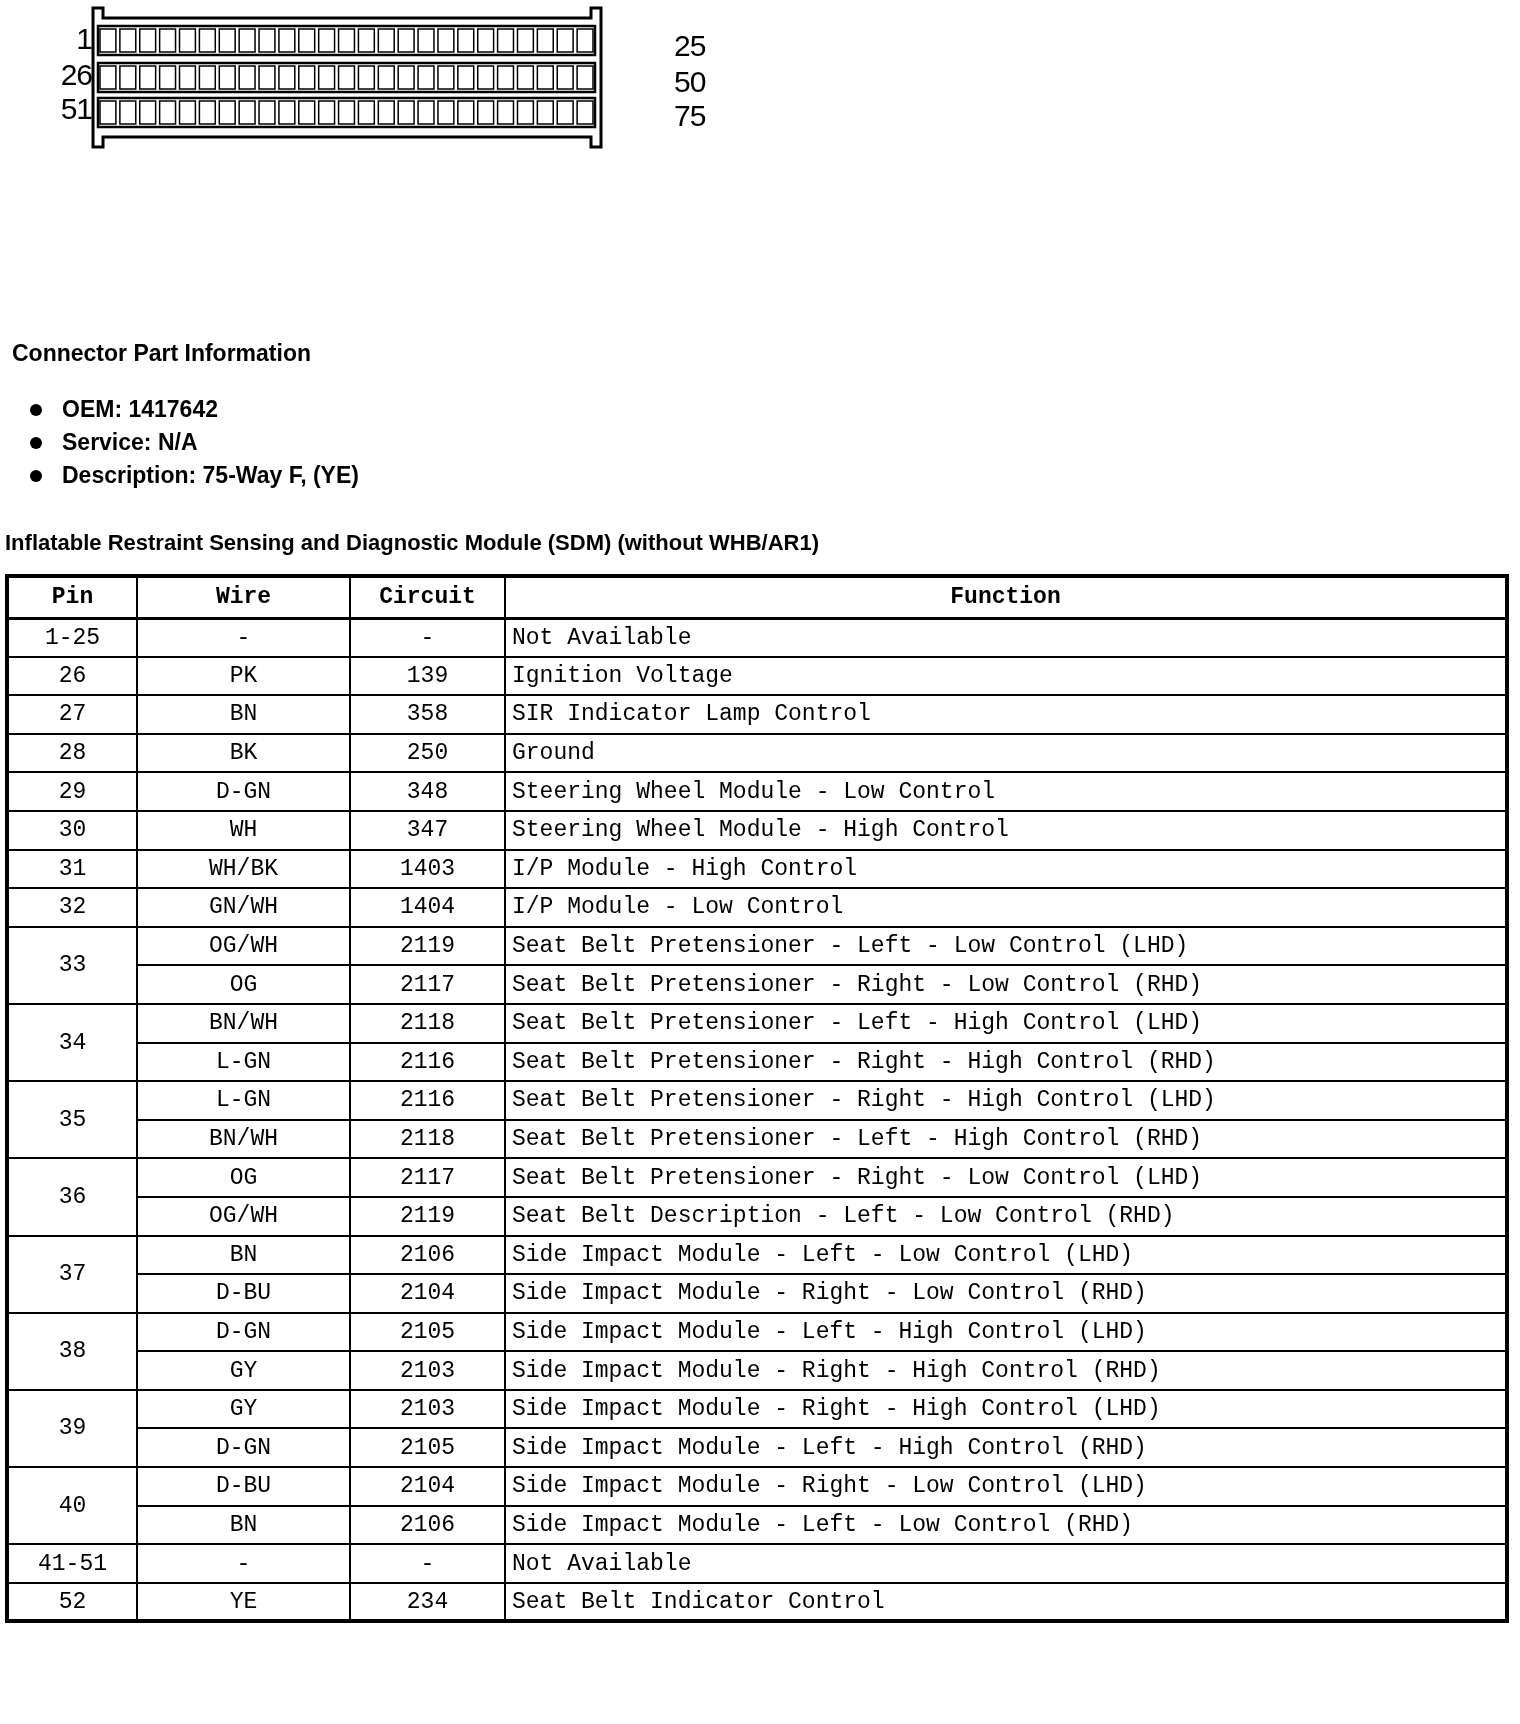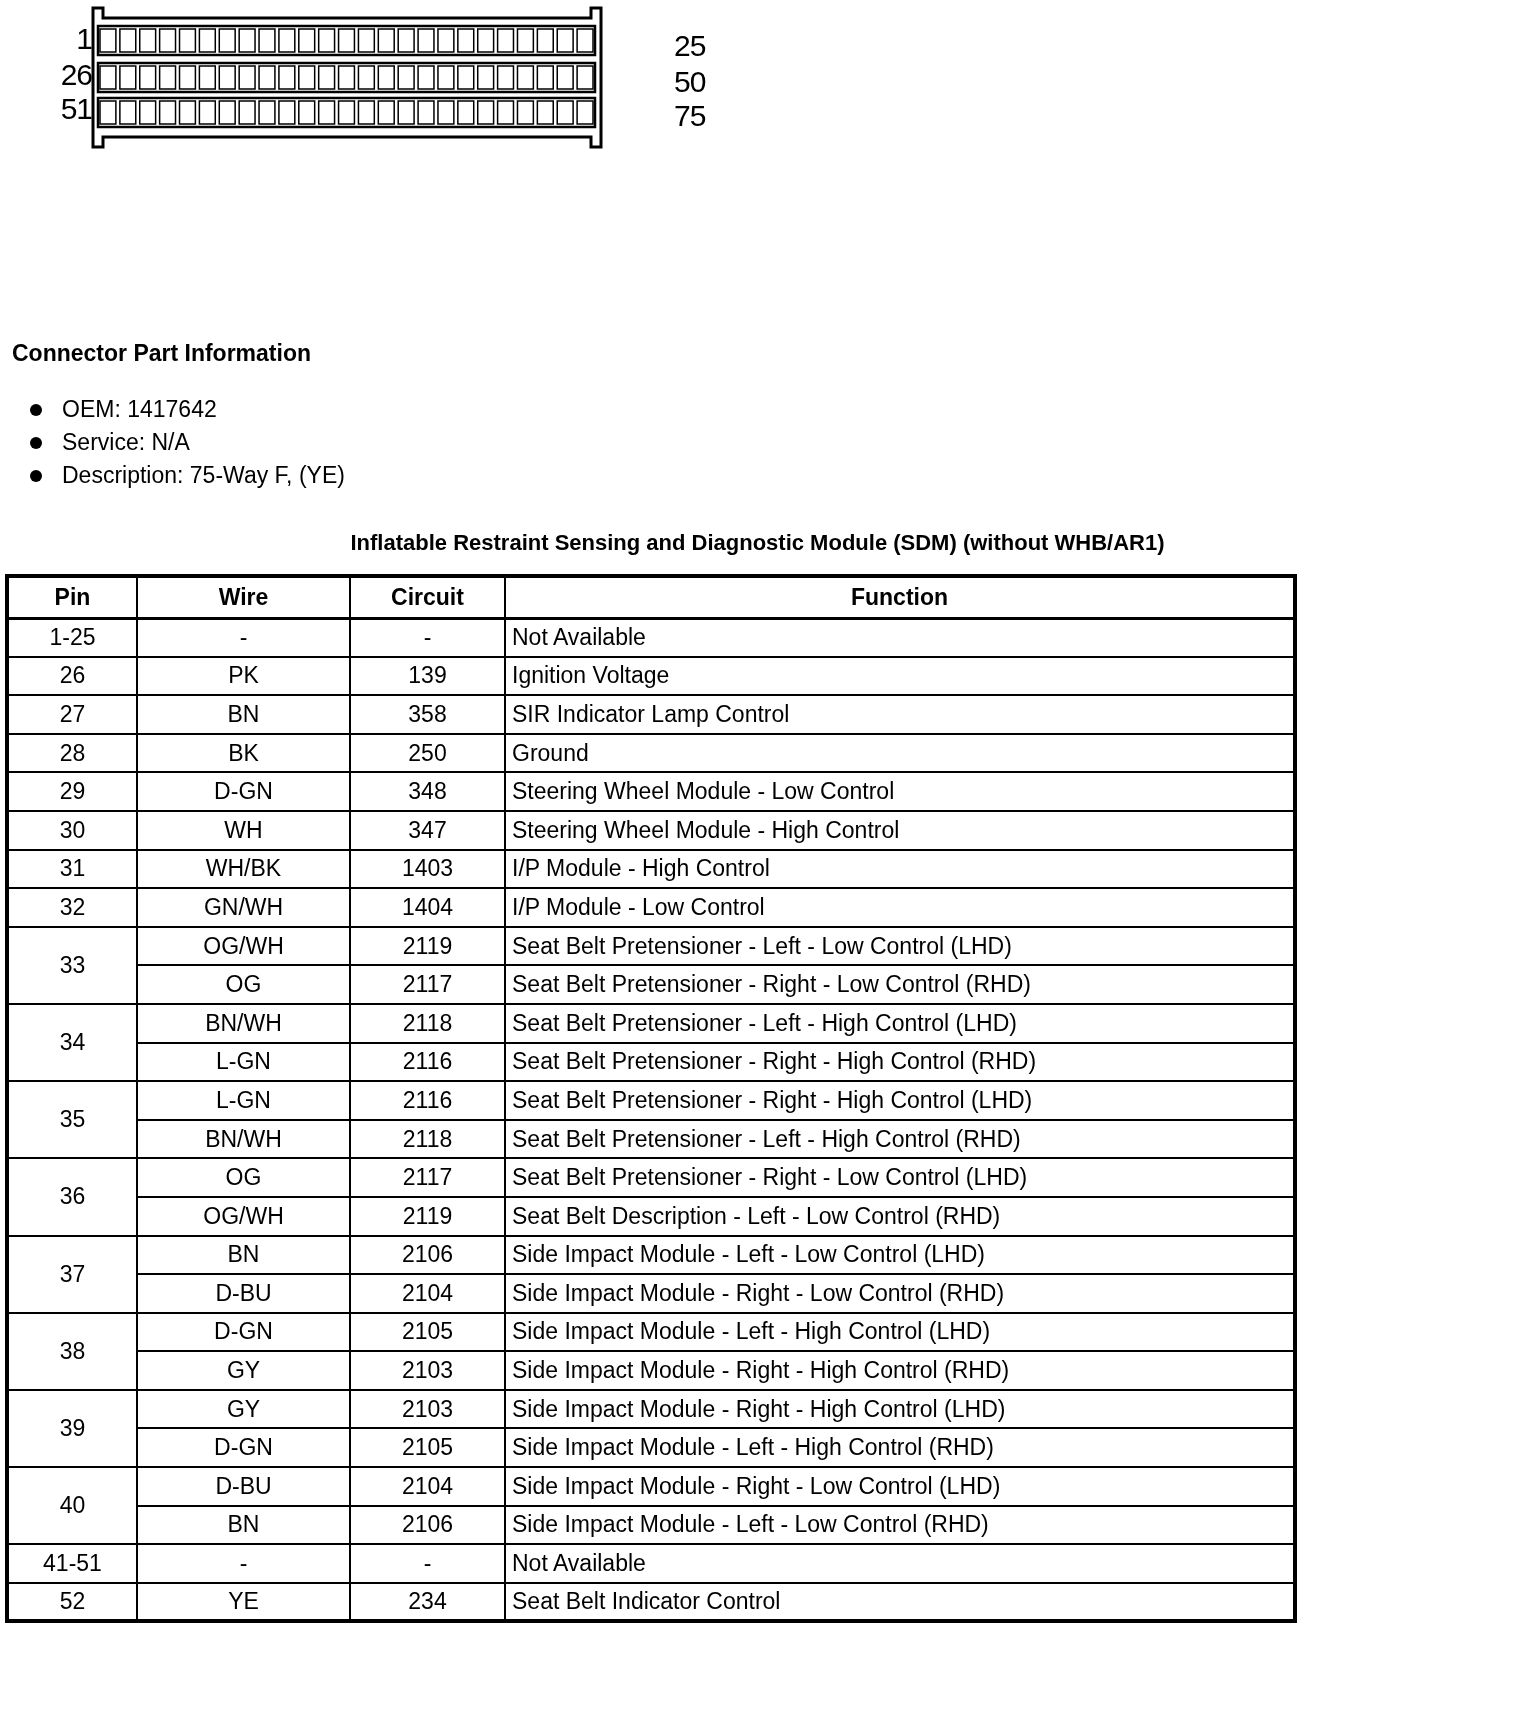--- a/index.html
+++ b/index.html
@@ -47,49 +47,51 @@
       top: 393px;
       margin: 0;
       padding: 0;
       list-style: none;
       font-size: 23px;
     }
     .part-info-list li {
       display: flex;
       align-items: center;
       height: 33px;
+      font-weight: bold;
     }
     .bullet {
       display: inline-block;
       width: 12px;
       height: 12px;
       border-radius: 50%;
       background: #000;
       margin-right: 20px;
     }
 
     
     .table-title {
       position: absolute;
       left: 5px;
       width: 1505px;
       top: 530px;
-      text-align: center;
+      text-align: left;
       font-size: 22px;
       font-weight: 700;
     }
     table.pinout {
       position: absolute;
       left: 5px;
       top: 574px;
-      width: 1292px;
+      width: 1504px;
       border-collapse: collapse;
       border: 4px solid #000;
       font-size: 23px;
       table-layout: fixed;
+      font-family: Liberation Mono, monospace;
     }
     table.pinout th, table.pinout td {
       border: 2px solid #000;
       height: 38.6px;
       padding: 0 6px;
       box-sizing: border-box;
       white-space: nowrap;
     }
     table.pinout th {
       font-weight: 700;

